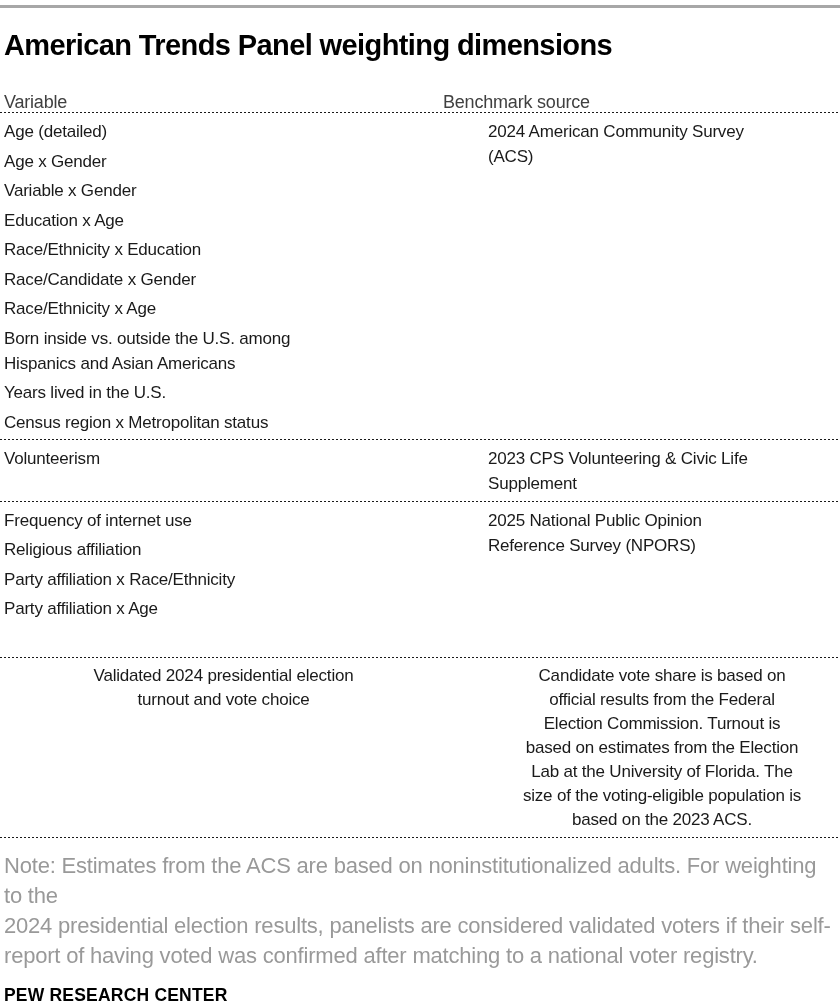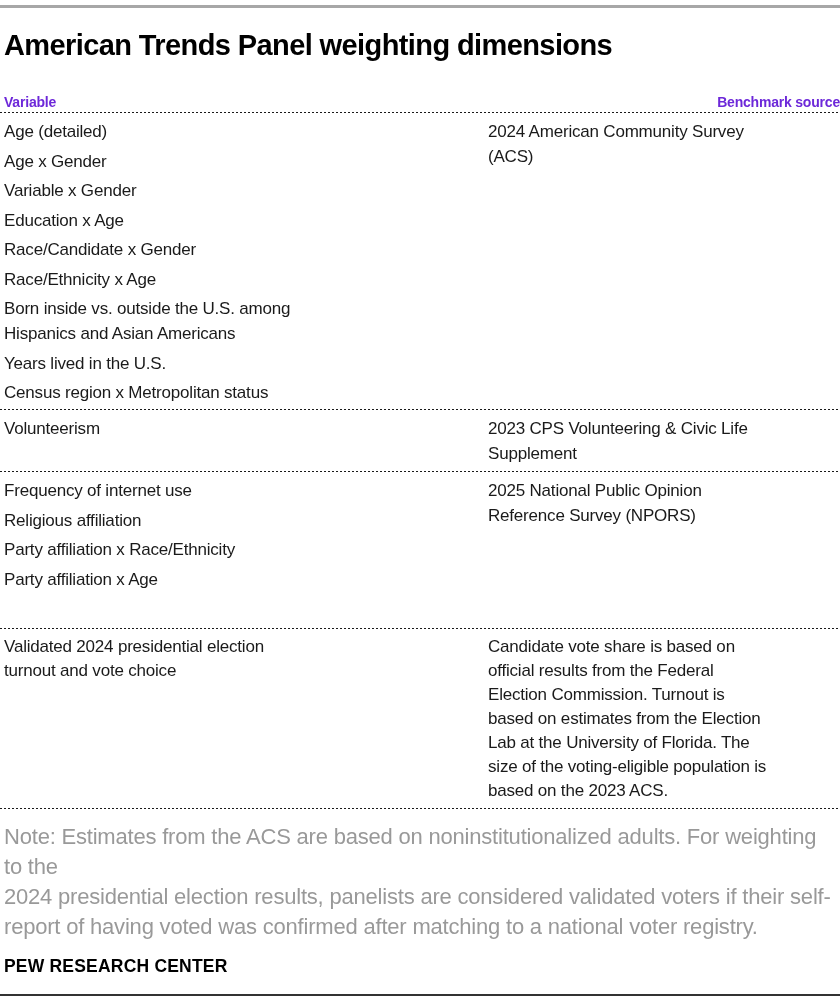--- a/index.html
+++ b/index.html
@@ -31,28 +31,28 @@
     letter-spacing: -0.6px;
     color: #000000;
   }
   .thead {
     display: grid;
     grid-template-columns: 443px 1fr;
     margin-top: 31px;
     align-items: end;
   }
   .th {
-    font-size: 14px;
-    font-weight: bold;
+    font-size: 18px;
+    font-weight: normal;
     line-height: 19px;
-    color: #6d28d9;
+    color: #404040;
     letter-spacing: -0.2px;
   }
   .th.left { padding-left: 4px; text-align: left; }
-  .th.right { text-align: right; }
+  .th.right { text-align: left; }
   .sep {
     height: 1px;
     background-image: repeating-linear-gradient(to right, #1a1a1a 0 2px, transparent 2px 4px);
   }
   .row {
     display: grid;
     grid-template-columns: 443px 1fr;
   }
   .cell { padding: 6px 0 4px 4px; }
   .cell.right { padding-right: 4px; margin-left: 41px; }
@@ -60,21 +60,21 @@
     font-size: 17px;
     line-height: 25px;
     margin-bottom: 4.5px;
     white-space: pre-line;
     letter-spacing: -0.2px;
     color: #1a1a1a;
   }
   .item:last-child { margin-bottom: 0; }
   .row.r2 .cell { padding-bottom: 5px; }
   .row.r3 .cell { padding-bottom: 36px; }
-  .row.r4 .cell { padding-bottom: 5px; }
+  .row.r4 .cell { padding-bottom: 5px; text-align: center; }
   .row.r4 .item { line-height: 24px; }
   .note {
     margin: 13px 4px 14px 4px;
     font-size: 22px;
     line-height: 30px;
     color: #999999;
     white-space: pre-line;
     letter-spacing: -0.2px;
   }
   .source {
@@ -100,20 +100,21 @@
   </div>
 
   <div class="sep"></div>
 
   <div class="row r1">
     <div class="cell left">
       <p class="item">Age (detailed)</p>
       <p class="item">Age x Gender</p>
       <p class="item">Variable x Gender</p>
       <p class="item">Education x Age</p>
+      <p class="item">Race/Ethnicity x Education</p>
       <p class="item">Race/Candidate x Gender</p>
       <p class="item">Race/Ethnicity x Age</p>
       <p class="item">Born inside vs. outside the U.S. among
 Hispanics and Asian Americans</p>
       <p class="item">Years lived in the U.S.</p>
       <p class="item">Census region x Metropolitan status</p>
     </div>
     <div class="cell right">
       <p class="item">2024 American Community Survey
 (ACS)</p>

